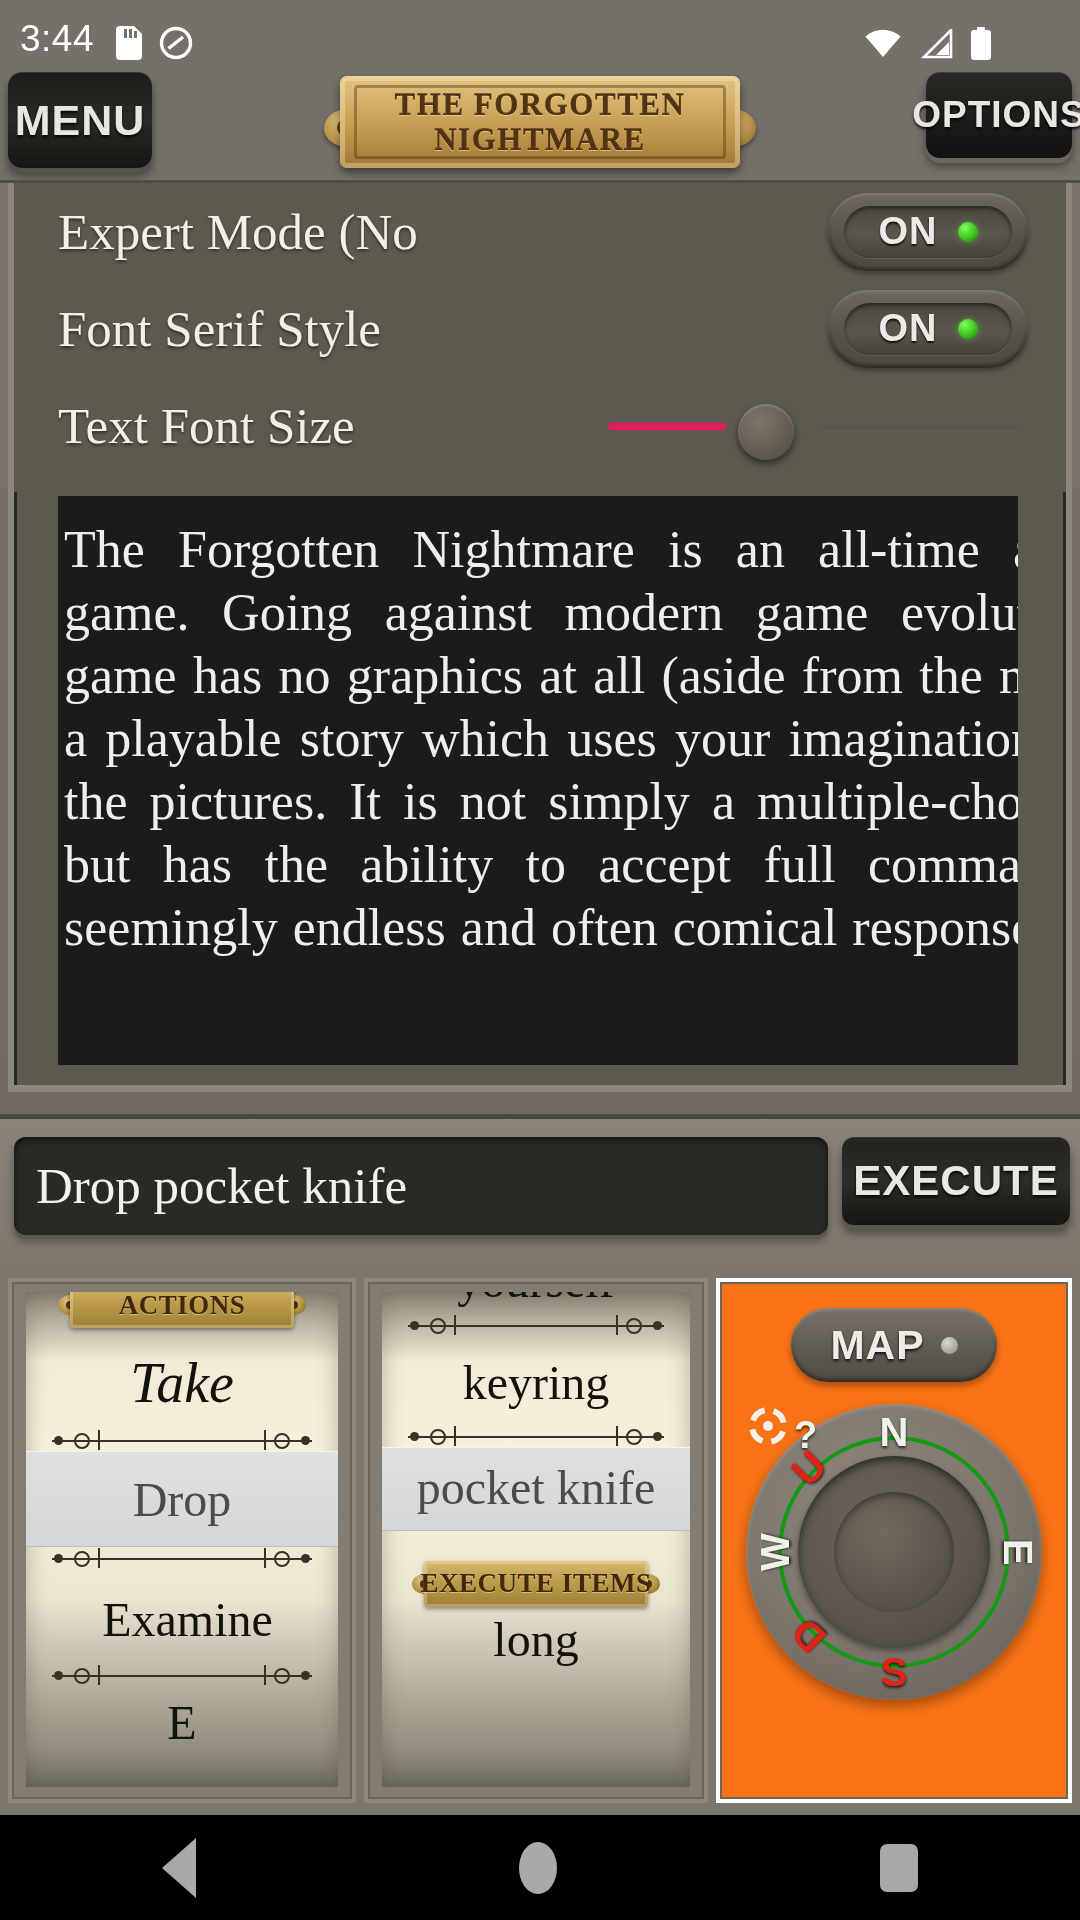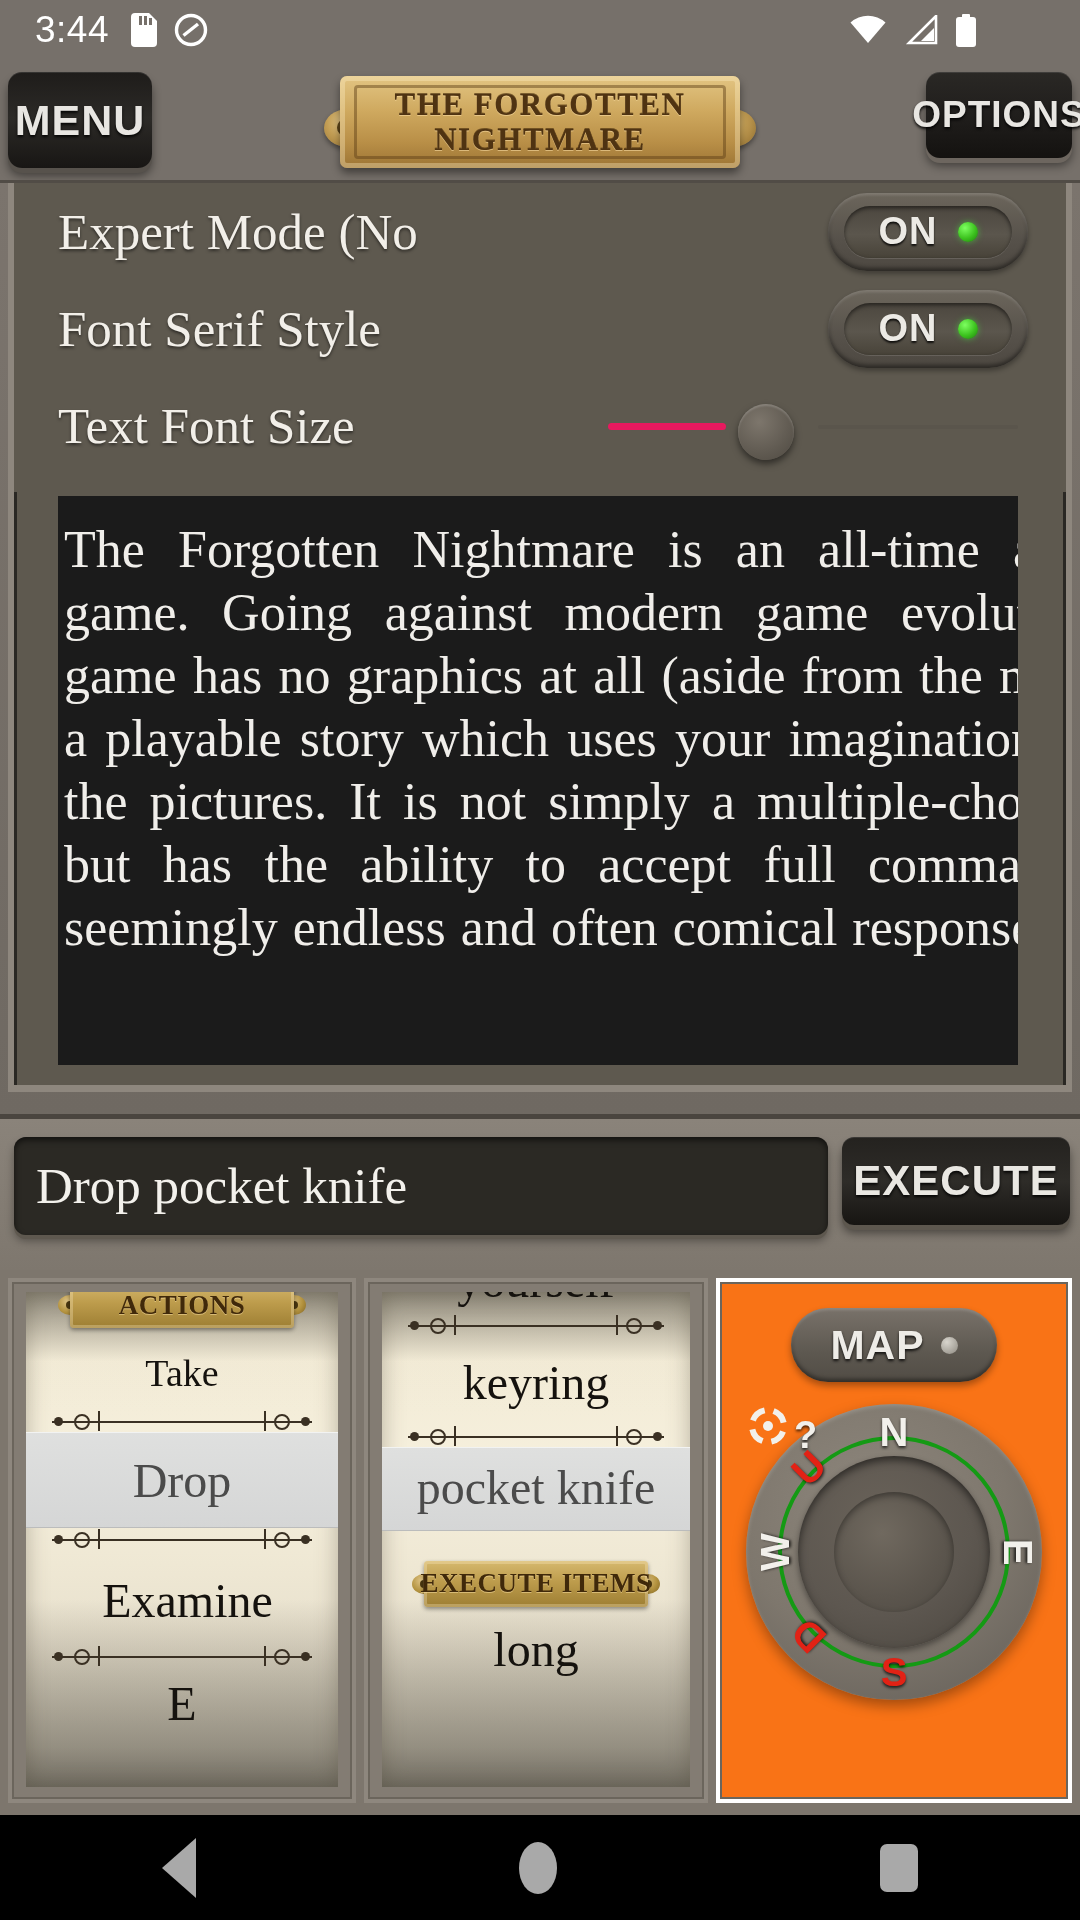--- a/index.html
+++ b/index.html
@@ -10,22 +10,22 @@
     position:relative;
     width:1080px; height:1920px;
     background:#76706a;
     overflow:hidden;
   }
 
   
   .statusbar {
     position:absolute; left:0; top:0; width:1012px; height:60px;
     background:#76706a;
-    display:flex; align-items:center;
-    padding:0 35px;
+    display:flex; align-items:flex-end;
+    padding:0 20px;
   }
   .sb-clock {
     font-family:"Liberation Sans", sans-serif;
     font-size:37px; color:#fff; letter-spacing:.5px;
     margin-right:22px;
   }
   .sb-left-icons { display:flex; align-items:center; gap:17px; }
   .sb-right { margin-left:auto; display:flex; align-items:center; gap:16px; }
 
   
@@ -535,21 +535,21 @@
 
         <div class="mini-plaque" style="margin-top:-10px;">
           <div class="mp-knob l"></div>
           <div class="mp-knob r"></div>
           <div class="mp-body">
             <span>ACTIONS</span>
           </div>
         </div>
 
         <div class="list-item" style="padding:26px 0 16px;">
-          <span class="li-text" style="font-size:38px;">Take</span>
+          <span class="li-text" style="font-size:56px;font-style:italic;">Take</span>
         </div>
         <div class="divider">
           <div class="dline"></div>
             <div class="ddot l"></div>
             <div class="ddot r"></div>
           <div class="dcirc l"></div>
             <div class="dcirc r"></div>
           <div class="dbar l"></div>
             <div class="dbar r"></div>
         </div>
@@ -621,21 +621,21 @@
         </div>
 
         <div class="mini-plaque" style="margin-top:30px;">
           <div class="mp-knob l"></div>
           <div class="mp-knob r"></div>
           <div class="mp-body">
             <span>EXECUTE ITEMS</span>
           </div>
         </div>
 
-        <div class="list-item" style="padding-top:18px;">
+        <div class="list-item" style="padding-top:8px;">
           <span class="li-text" style="font-size:48px;">long</span>
         </div>
 
       </div>
     </div>
 
     <div class="panel-box" id="nav-panel">
 
       <div class="map-btn">
         <span class="map-label">MAP</span>

